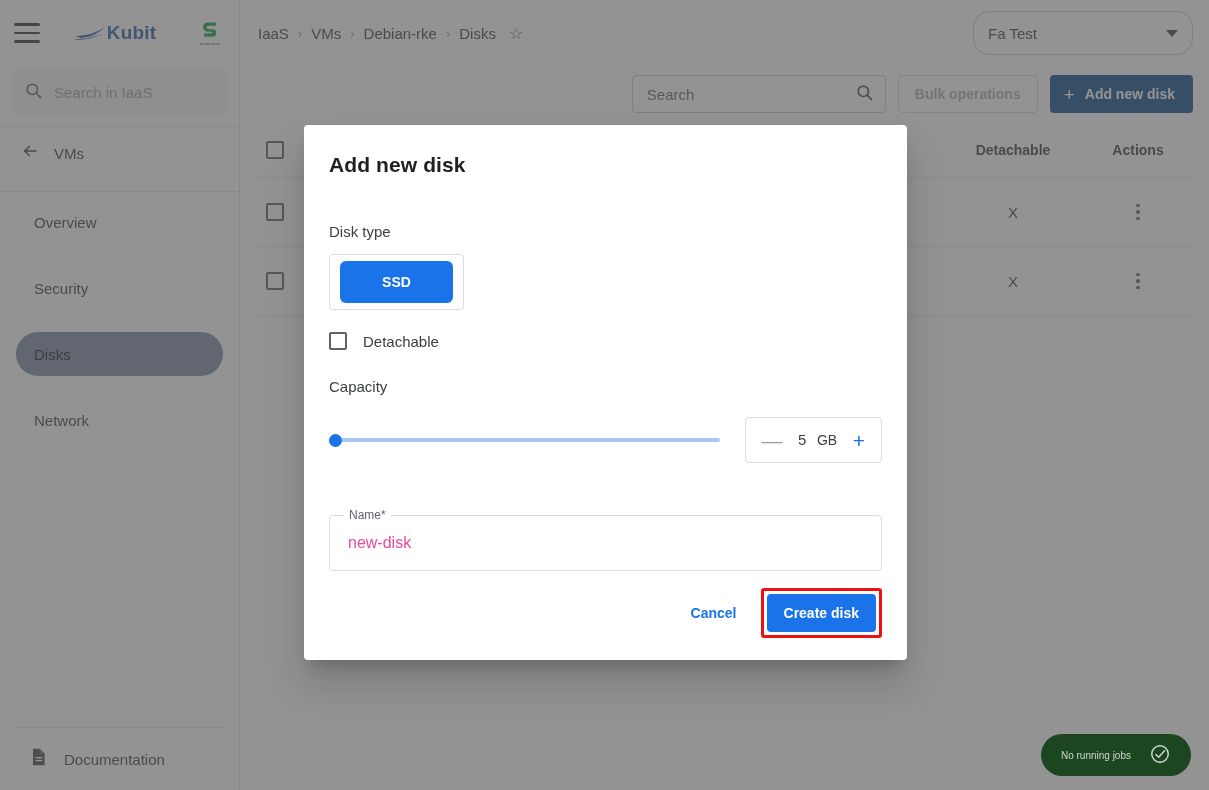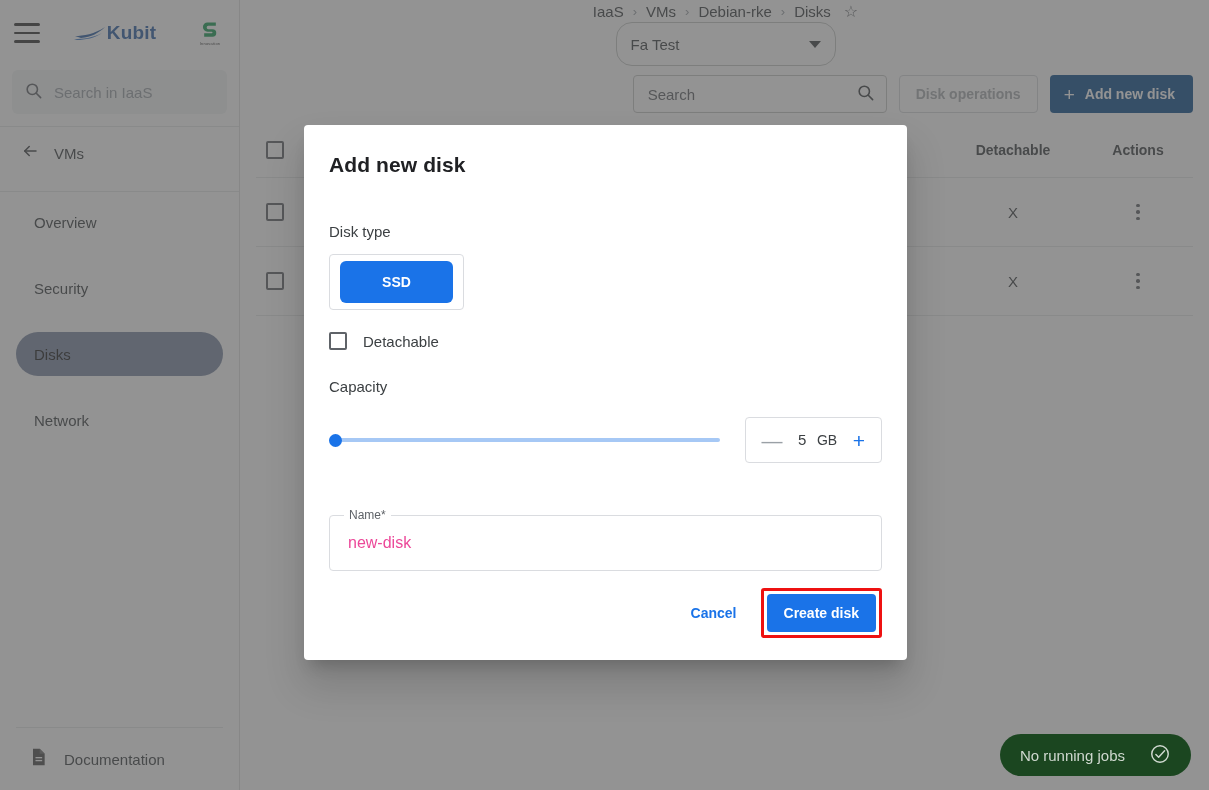--- a/index.html
+++ b/index.html
@@ -48,21 +48,21 @@
   .nav-item.active { background:#7b89a3; color:#1b1b1b; }
 
   .sb-bottom { margin-top:auto; }
   .sb-bottom-divider { height:1px; background:#e4e6e8; margin: 0 16px; }
   .doc-item { display:flex; align-items:center; gap:16px; height:62px; padding:0 28px; cursor:pointer; }
   .doc-label { font-size:15px; color:#3c4043; }
 
   
   .main { position:absolute; left:240px; top:0; width:969px; height:790px; background:#fff; }
 
-  .topbar { height:66px; display:flex; align-items:center; padding: 0 16px 0 18px; flex-direction: column; }
+  .topbar { height:66px; display:flex; align-items:center; padding: 0 16px 0 18px; }
   .breadcrumb { display:flex; align-items:center; gap:9px; flex:1; }
   .crumb { font-size:15px; color:#3c4043; cursor:pointer; }
   .crumb-sep { color:#9aa0a6; font-size:13px; }
   .star { font-size:16px; color:#5f6368; margin-left:4px; cursor:pointer; }
 
   .env-select {
     width:220px; height:44px; border:1px solid #c4c7c5; border-radius:16px;
     display:flex; align-items:center; padding: 0 14px; cursor:pointer;
   }
   .env-label { flex:1; font-size:15px; color:#3c4043; }
@@ -151,22 +151,22 @@
   .btn-cancel { background:none; border:none; color:#1a73e8; font-size:14px; font-weight:700; padding: 8px 10px; cursor:pointer; font-family:inherit;}
   .create-wrap { border:3px solid #ee1111; border-radius:3px; padding:3px; }
   .btn-create {
     height:38px; padding: 0 17px; border:none; border-radius:4px; background:#1a73e8; color:#fff;
     font-size:14px; font-weight:700; cursor:pointer; font-family:inherit;
   }
 
   
   .jobs-pill {
     position:absolute; right:18px; bottom:14px; height:42px; padding: 0 20px;
-    background:#1b4620; border-radius:21px; display:flex; align-items:center; gap:24px;
-    color:#cfd8cf; font-size:15px; cursor:pointer;
+    background:#1b4620; border-radius:21px; display:flex; align-items:center; gap:18px;
+    color:#cfd8cf; font-size:10px; cursor:pointer;
   }
 </style>
 </head>
 <body>
 
 <div id="app">
 
   <div class="sidebar">
     <div class="sb-top">
       <div class="hamburger">
@@ -268,21 +268,21 @@
     <div class="toolbar">
       <div class="search-box">
         <input value="" placeholder="Search" style="">
         <span>
           <svg width="19" height="19" viewBox="0 0 24 24" fill="none" stroke="#3c4043" stroke-width="2">
             <circle cx="10.5" cy="10.5" r="6.5"></circle>
               <line x1="15.5" y1="15.5" x2="21" y2="21" stroke-linecap="round"></line>
           </svg>
         </span>
       </div>
-      <button class="btn-bulk">Disk operations</button>
+      <button class="btn-bulk">Bulk operations</button>
       <button class="btn-add">
         <span class="plus">+</span>
         <span>Add new disk</span>
       </button>
     </div>
 
     <div class="table">
       <div class="thead">
         <div class="col-chk">
           <span class="chkbox"></span>

